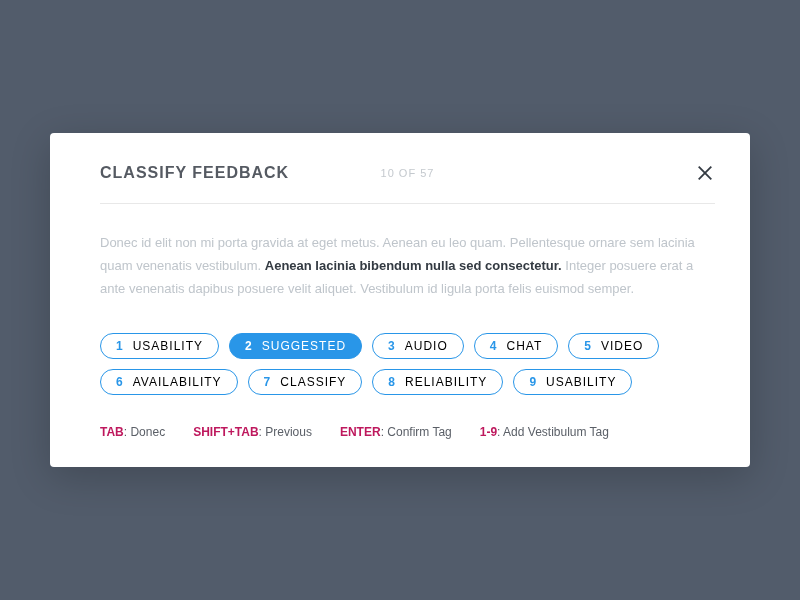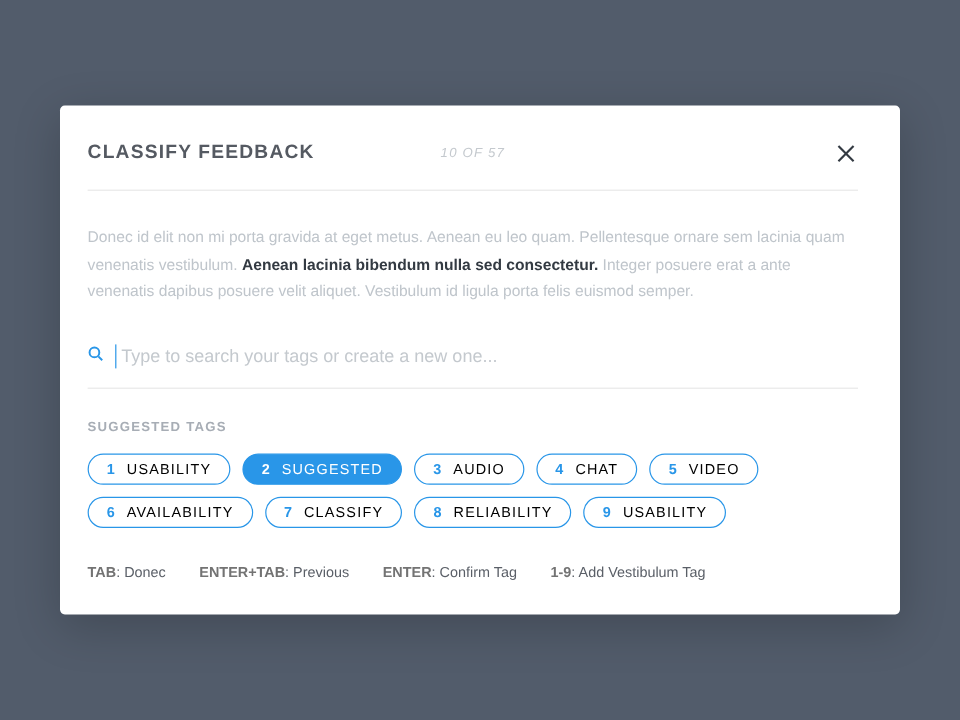--- a/index.html
+++ b/index.html
@@ -14,21 +14,21 @@
       font-family: -apple-system, BlinkMacSystemFont, 'Segoe UI', Helvetica, Arial, sans-serif;
       display: flex;
       align-items: center;
       justify-content: center;
       overflow: hidden;
     }
     .modal {
       width: 700px;
       background: #fff;
       border-radius: 4px;
-      padding: 30px 35px 28px 23px;
+      padding: 30px 35px 28px 50px;
       box-shadow: 0 10px 40px rgba(0,0,0,0.2);
     }
     .header {
       display: flex;
       align-items: center;
       padding-bottom: 20px;
       border-bottom: 1px solid #e8e8e8;
     }
     .title {
       color: #555a62;
@@ -38,21 +38,20 @@
     }
     .counter {
       margin-left: auto;
       margin-right: auto;
       position: absolute;
       left: 50%;
       transform: translateX(-50%);
       color: #c4c9ce;
       font-size: 11px;
       letter-spacing: 1px;
-      font-style: italic;
     }
     .header-wrapper {
       position: relative;
       display: flex;
       align-items: center;
       width: 100%;
     }
     .close-btn {
       margin-left: auto;
       cursor: pointer;
@@ -150,21 +149,21 @@
     }
     .shortcuts {
       margin-top: 30px;
       display: flex;
       gap: 28px;
       font-size: 12px;
       color: #5a5f67;
     }
     .shortcuts .key {
       font-weight: 700;
-      color: #737373;
+      color: #be185d;
     }
   </style>
 </head>
 <body>
 
 <div class="modal">
   <div class="header">
     <div class="header-wrapper">
       <div class="title">CLASSIFY FEEDBACK</div>
       <div class="counter">10 OF 57</div>
@@ -174,31 +173,21 @@
           <line x1="17" y1="3" x2="3" y2="17"></line>
         </svg>
       </div>
     </div>
   </div>
 
   <div class="body-text">
     <span>Donec id elit non mi porta gravida at eget metus. Aenean eu leo quam. Pellentesque ornare sem lacinia quam venenatis vestibulum. </span><span class="emphasis">Aenean lacinia bibendum nulla sed consectetur.</span><span> Integer posuere erat a ante venenatis dapibus posuere velit aliquet. Vestibulum id ligula porta felis euismod semper.</span>
   </div>
 
-  <div class="search-row">
-    <span class="search-icon">
-      <svg viewBox="0 0 16 16">
-        <circle cx="7" cy="7" r="5"></circle>
-        <line x1="11" y1="11" x2="15" y2="15"></line>
-      </svg>
-    </span>
-    <input class="search-input" type="text" placeholder="Type to search your tags or create a new one..." style="">
-  </div>
-
-  <div class="section-label">SUGGESTED TAGS</div>
+
 
   <div class="tags" id="tags-container">
       <div class="tag">
         <span class="num">1</span>
         <span class="label">USABILITY</span>
       </div>
       <div class="tag selected">
         <span class="num">2</span>
         <span class="label">SUGGESTED</span>
       </div>
@@ -227,17 +216,17 @@
         <span class="label">RELIABILITY</span>
       </div>
       <div class="tag">
         <span class="num">9</span>
         <span class="label">USABILITY</span>
       </div>
     </div>
 
   <div class="shortcuts" id="shortcuts-container">
       <div><span class="key">TAB</span><span>: Donec</span></div>
-      <div><span class="key">ENTER+TAB</span><span>: Previous</span></div>
+      <div><span class="key">SHIFT+TAB</span><span>: Previous</span></div>
       <div><span class="key">ENTER</span><span>: Confirm Tag</span></div>
       <div><span class="key">1-9</span><span>: Add Vestibulum Tag</span></div>
     </div>
 </div>
 
 </body></html>

